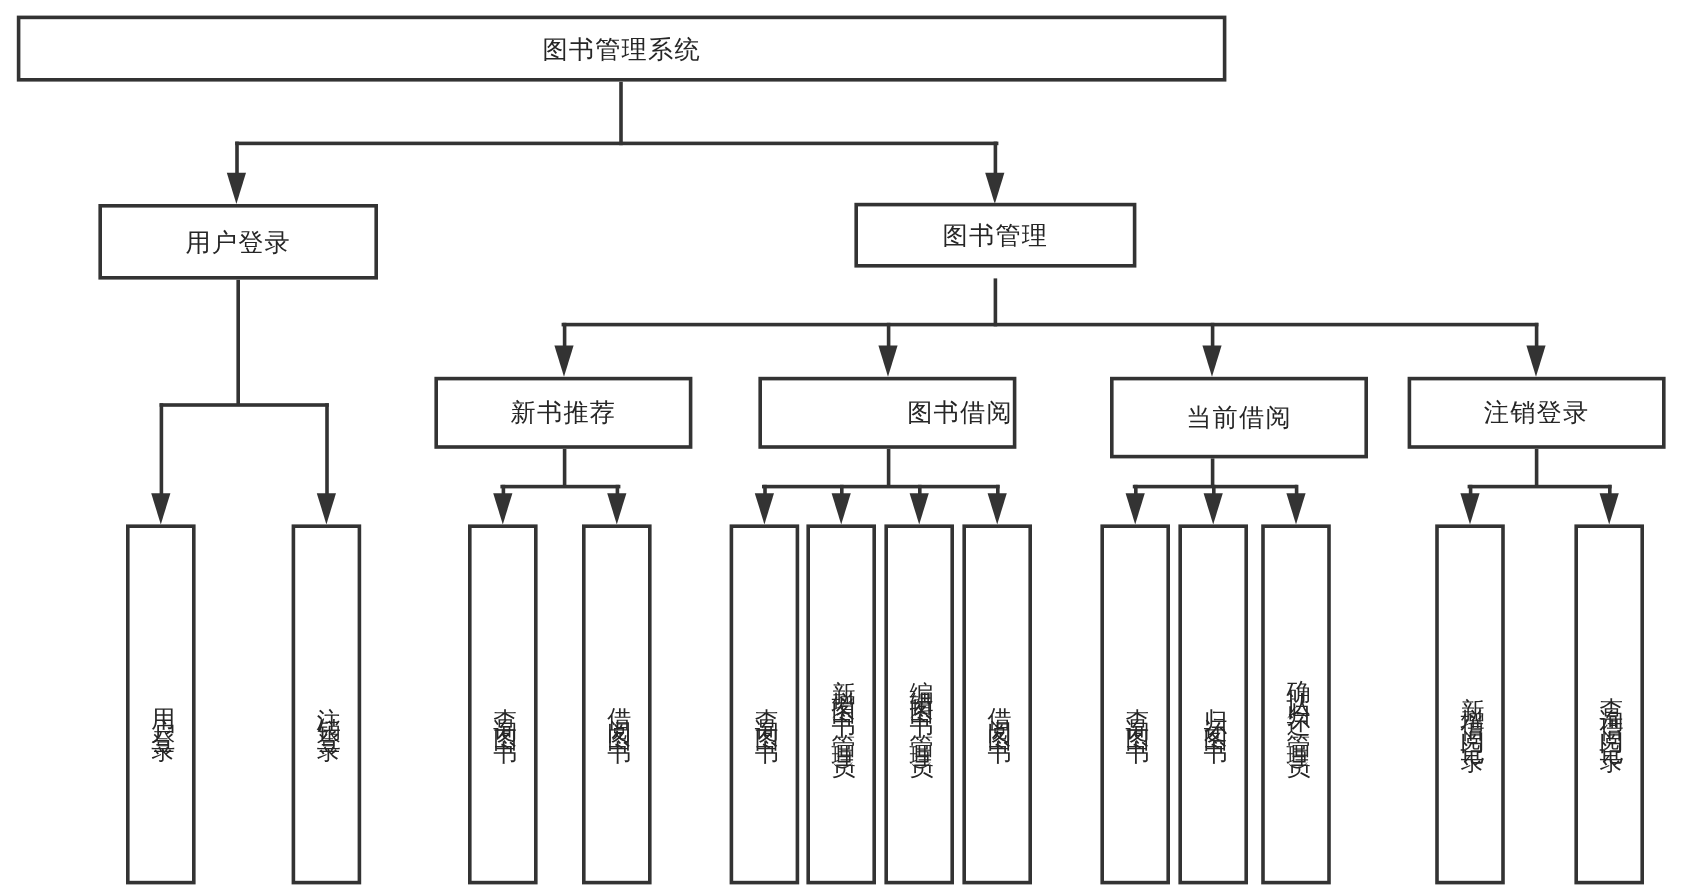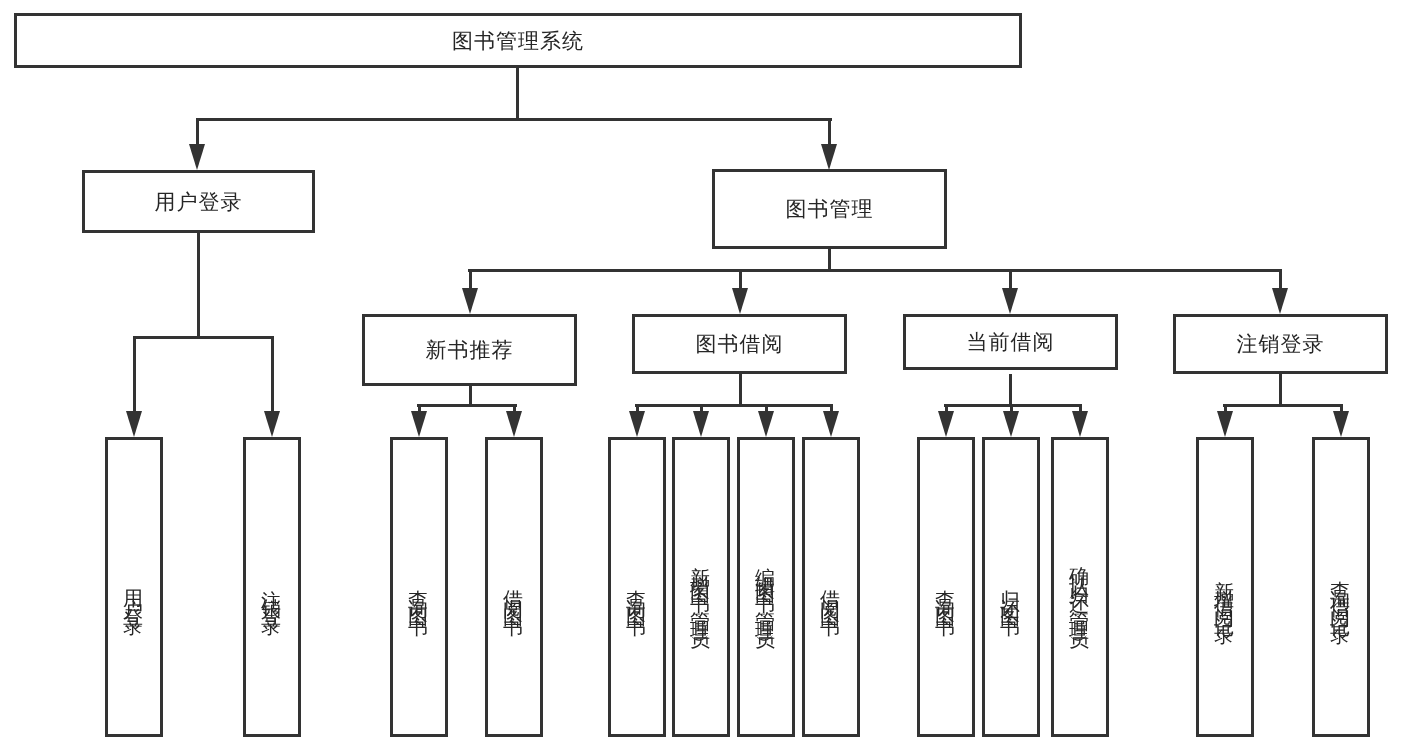--- a/index.html
+++ b/index.html
@@ -1,21 +1,21 @@
 <!DOCTYPE html>
 <html><head>
 <meta charset="utf-8">
 <style>
   html, body { margin: 0; padding: 0; background: #ffffff; }
   .canvas {
     position: relative;
     width: 1405px;
     height: 747px;
     background: #ffffff;
-    font-family: Liberation Serif, serif;
+    font-family: Liberation Mono, monospace;
     overflow: hidden;
   }
   .box {
     position: absolute;
     box-sizing: border-box;
     border: 3px solid #333333;
     background: #ffffff;
     display: flex;
     align-items: center;
     justify-content: center;
@@ -64,21 +64,21 @@
   <div class="vline" style="left:516px;top:68px;width:3px;height:53px;"></div>
   <div class="hline" style="left:196px;top:118px;width:636px;height:3px;"></div>
   <div class="vline" style="left:196px;top:118px;width:3px;height:28px;"></div>
   <div class="arrowhead" style="left:189px;top:144px;"></div>
   <div class="vline" style="left:828px;top:118px;width:3px;height:28px;"></div>
   <div class="arrowhead" style="left:821px;top:144px;"></div>
 
   <div class="box hbox" style="left:82px;top:170px;width:233px;height:63px;">
     <span>用户登录</span>
   </div>
-  <div class="box hbox" style="left:712px;top:169px;width:235px;height:80px;">
+  <div class="box hbox" style="left:712px;top:169px;width:235px;height:54px;">
     <span>图书管理</span>
   </div>
 
   <div class="vline" style="left:197px;top:233px;width:3px;height:105px;"></div>
   <div class="hline" style="left:133px;top:336px;width:141px;height:3px;"></div>
   <div class="vline" style="left:133px;top:336px;width:3px;height:78px;"></div>
   <div class="arrowhead" style="left:126px;top:411px;"></div>
   <div class="vline" style="left:271px;top:336px;width:3px;height:78px;"></div>
   <div class="arrowhead" style="left:264px;top:411px;"></div>
 
@@ -86,27 +86,27 @@
   <div class="hline" style="left:468px;top:269px;width:814px;height:3px;"></div>
   <div class="vline" style="left:469px;top:269px;width:3px;height:22px;"></div>
   <div class="arrowhead" style="left:462px;top:288px;"></div>
   <div class="vline" style="left:739px;top:269px;width:3px;height:22px;"></div>
   <div class="arrowhead" style="left:732px;top:288px;"></div>
   <div class="vline" style="left:1009px;top:269px;width:3px;height:22px;"></div>
   <div class="arrowhead" style="left:1002px;top:288px;"></div>
   <div class="vline" style="left:1279px;top:269px;width:3px;height:22px;"></div>
   <div class="arrowhead" style="left:1272px;top:288px;"></div>
 
-  <div class="box hbox" style="left:362px;top:314px;width:215px;height:72px;text-align:right;">
+  <div class="box hbox" style="left:362px;top:314px;width:215px;height:60px;text-align:right;">
     <span>新书推荐</span>
   </div>
-  <div class="box hbox" style="left:632px;top:314px;width:215px;height:60px;">
+  <div class="box hbox" style="left:632px;top:314px;width:215px;height:60px;justify-content:flex-end;">
     <span>图书借阅</span>
   </div>
-  <div class="box hbox" style="left:903px;top:314px;width:215px;height:56px;">
+  <div class="box hbox" style="left:925px;top:314px;width:215px;height:68px;">
     <span>当前借阅</span>
   </div>
   <div class="box hbox" style="left:1173px;top:314px;width:215px;height:60px;">
     <span>注销登录</span>
   </div>
 
   <div class="vline" style="left:469px;top:374px;width:3px;height:32px;"></div>
   <div class="hline" style="left:417px;top:404px;width:100px;height:3px;"></div>
   <div class="vline" style="left:418px;top:404px;width:3px;height:10px;"></div>
   <div class="arrowhead" style="left:411px;top:411px;"></div>

